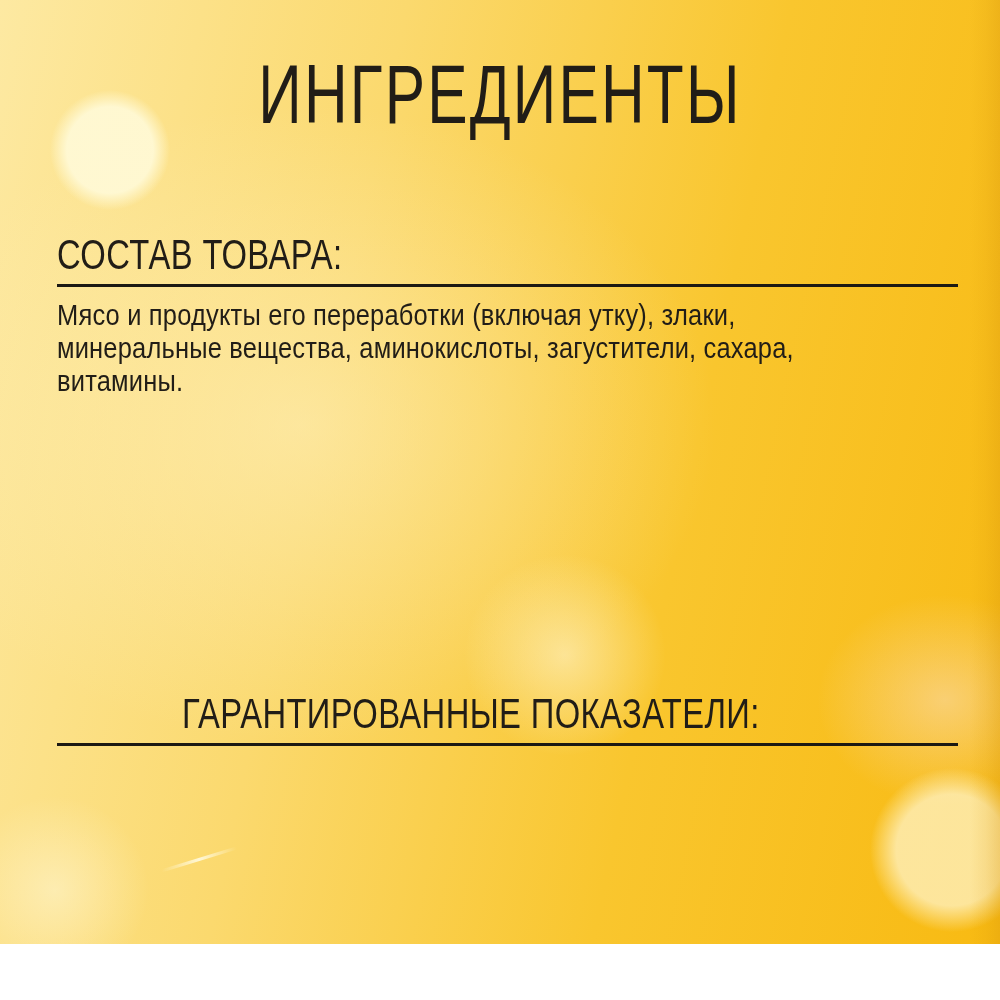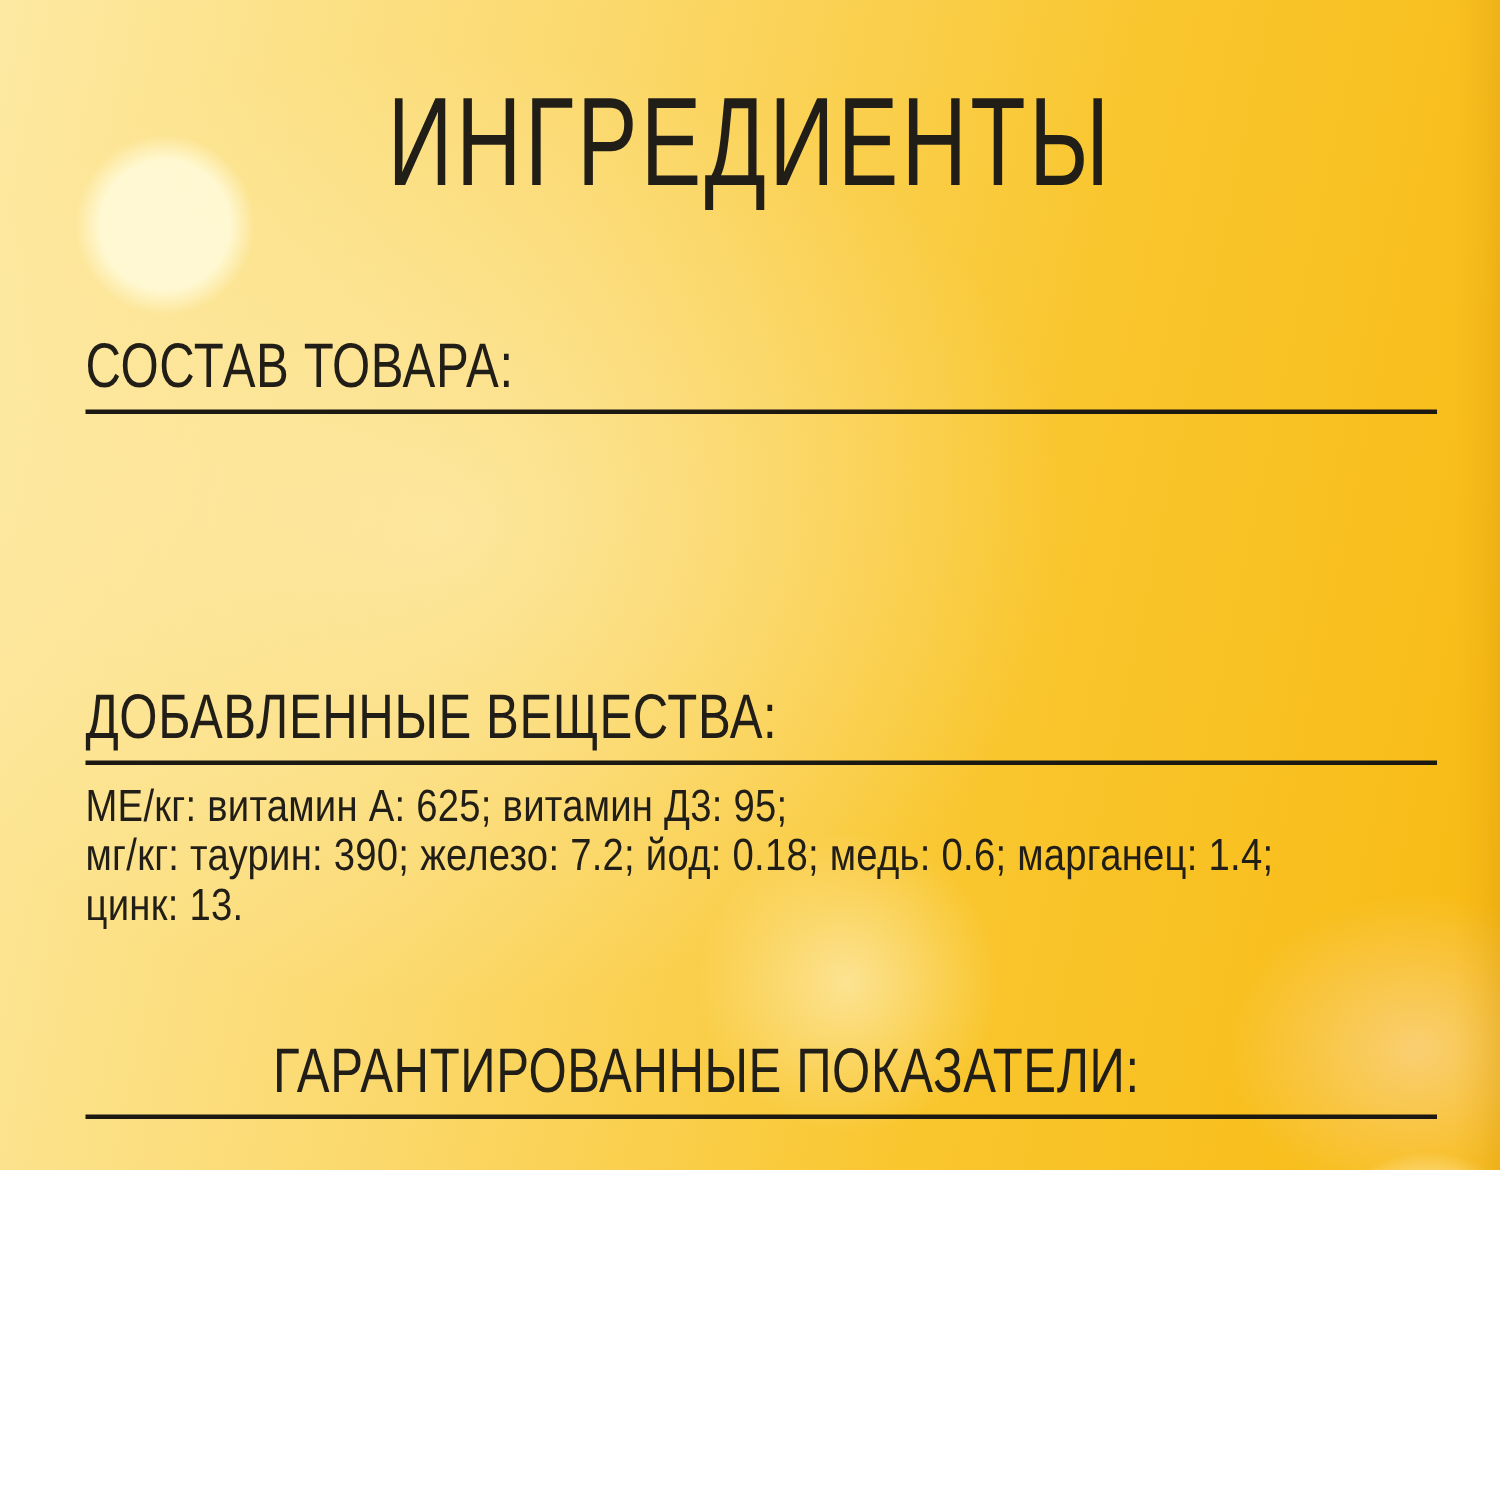--- a/index.html
+++ b/index.html
@@ -1,21 +1,21 @@
 <!DOCTYPE html>
 <html lang="ru"><head>
 <meta charset="utf-8">
 <style>
   html, body { margin: 0; padding: 0; }
   body { font-family: "Liberation Sans", sans-serif; }
 
   .page {
     position: relative;
     width: 1000px;
-    height: 780px;
+    height: 944px;
     overflow: hidden;
     color: #211d17;
     background:
       
       linear-gradient(to left, rgba(213,148,10,0.30) 0px, rgba(213,148,10,0.12) 14px, rgba(213,148,10,0) 30px),
       
       radial-gradient(circle 60px at 110px 150px, rgba(255,250,216,0.90) 0 72%, rgba(255,250,216,0) 100%),
       
       radial-gradient(circle 82px at 952px 850px, rgba(255,247,212,0.70) 0 68%, rgba(255,247,212,0) 100%),
       
@@ -51,21 +51,21 @@
     font-size: 84px;
     font-weight: 400;
     letter-spacing: 3px;
     line-height: 1;
     transform: scaleX(0.72);
     transform-origin: 50% 50%;
     white-space: nowrap;
   }
 
   .section { position: absolute; left: 57px; width: 901px; }
-  .section-1 { top: 220px; }
+  .section-1 { top: 231px; }
   .section-2 { top: 454px; }
   .section-3 { top: 690px; text-align: right; }
 
   .section h2 {
     margin: 0;
     font-size: 42px;
     font-weight: 400;
     letter-spacing: 0.5px;
     line-height: 47px;
     transform: scaleX(0.78);
@@ -96,30 +96,26 @@
 
 <div class="page">
 
   <div class="light-streak"></div>
 
   <h1 class="title">ИНГРЕДИЕНТЫ</h1>
 
   <section class="section section-1">
     <h2>СОСТАВ ТОВАРА:</h2>
     <div class="rule"></div>
+    <div class="body-text">
+      <div class="body-line">Мясо и продукты его переработки (включая утку), злаки,</div>
+      <div class="body-line">минеральные вещества, аминокислоты, загустители, сахара,</div>
+      <div class="body-line">витамины.</div>
+    </div>
   </section>
 
-  <section class="section section-2">
-    <h2>ДОБАВЛЕННЫЕ ВЕЩЕСТВА:</h2>
-    <div class="rule"></div>
-    <div class="body-text">
-      <div class="body-line">МЕ/кг: витамин А: 625; витамин Д3: 95;</div>
-      <div class="body-line">мг/кг: таурин: 390; железо: 7.2; йод: 0.18; медь: 0.6; марганец: 1.4;</div>
-      <div class="body-line">цинк: 13.</div>
-    </div>
-  </section>
 
   <section class="section section-3">
     <h2>ГАРАНТИРОВАННЫЕ ПОКАЗАТЕЛИ:</h2>
     <div class="rule"></div>
   </section>
 
 </div>
 
 </body></html>

